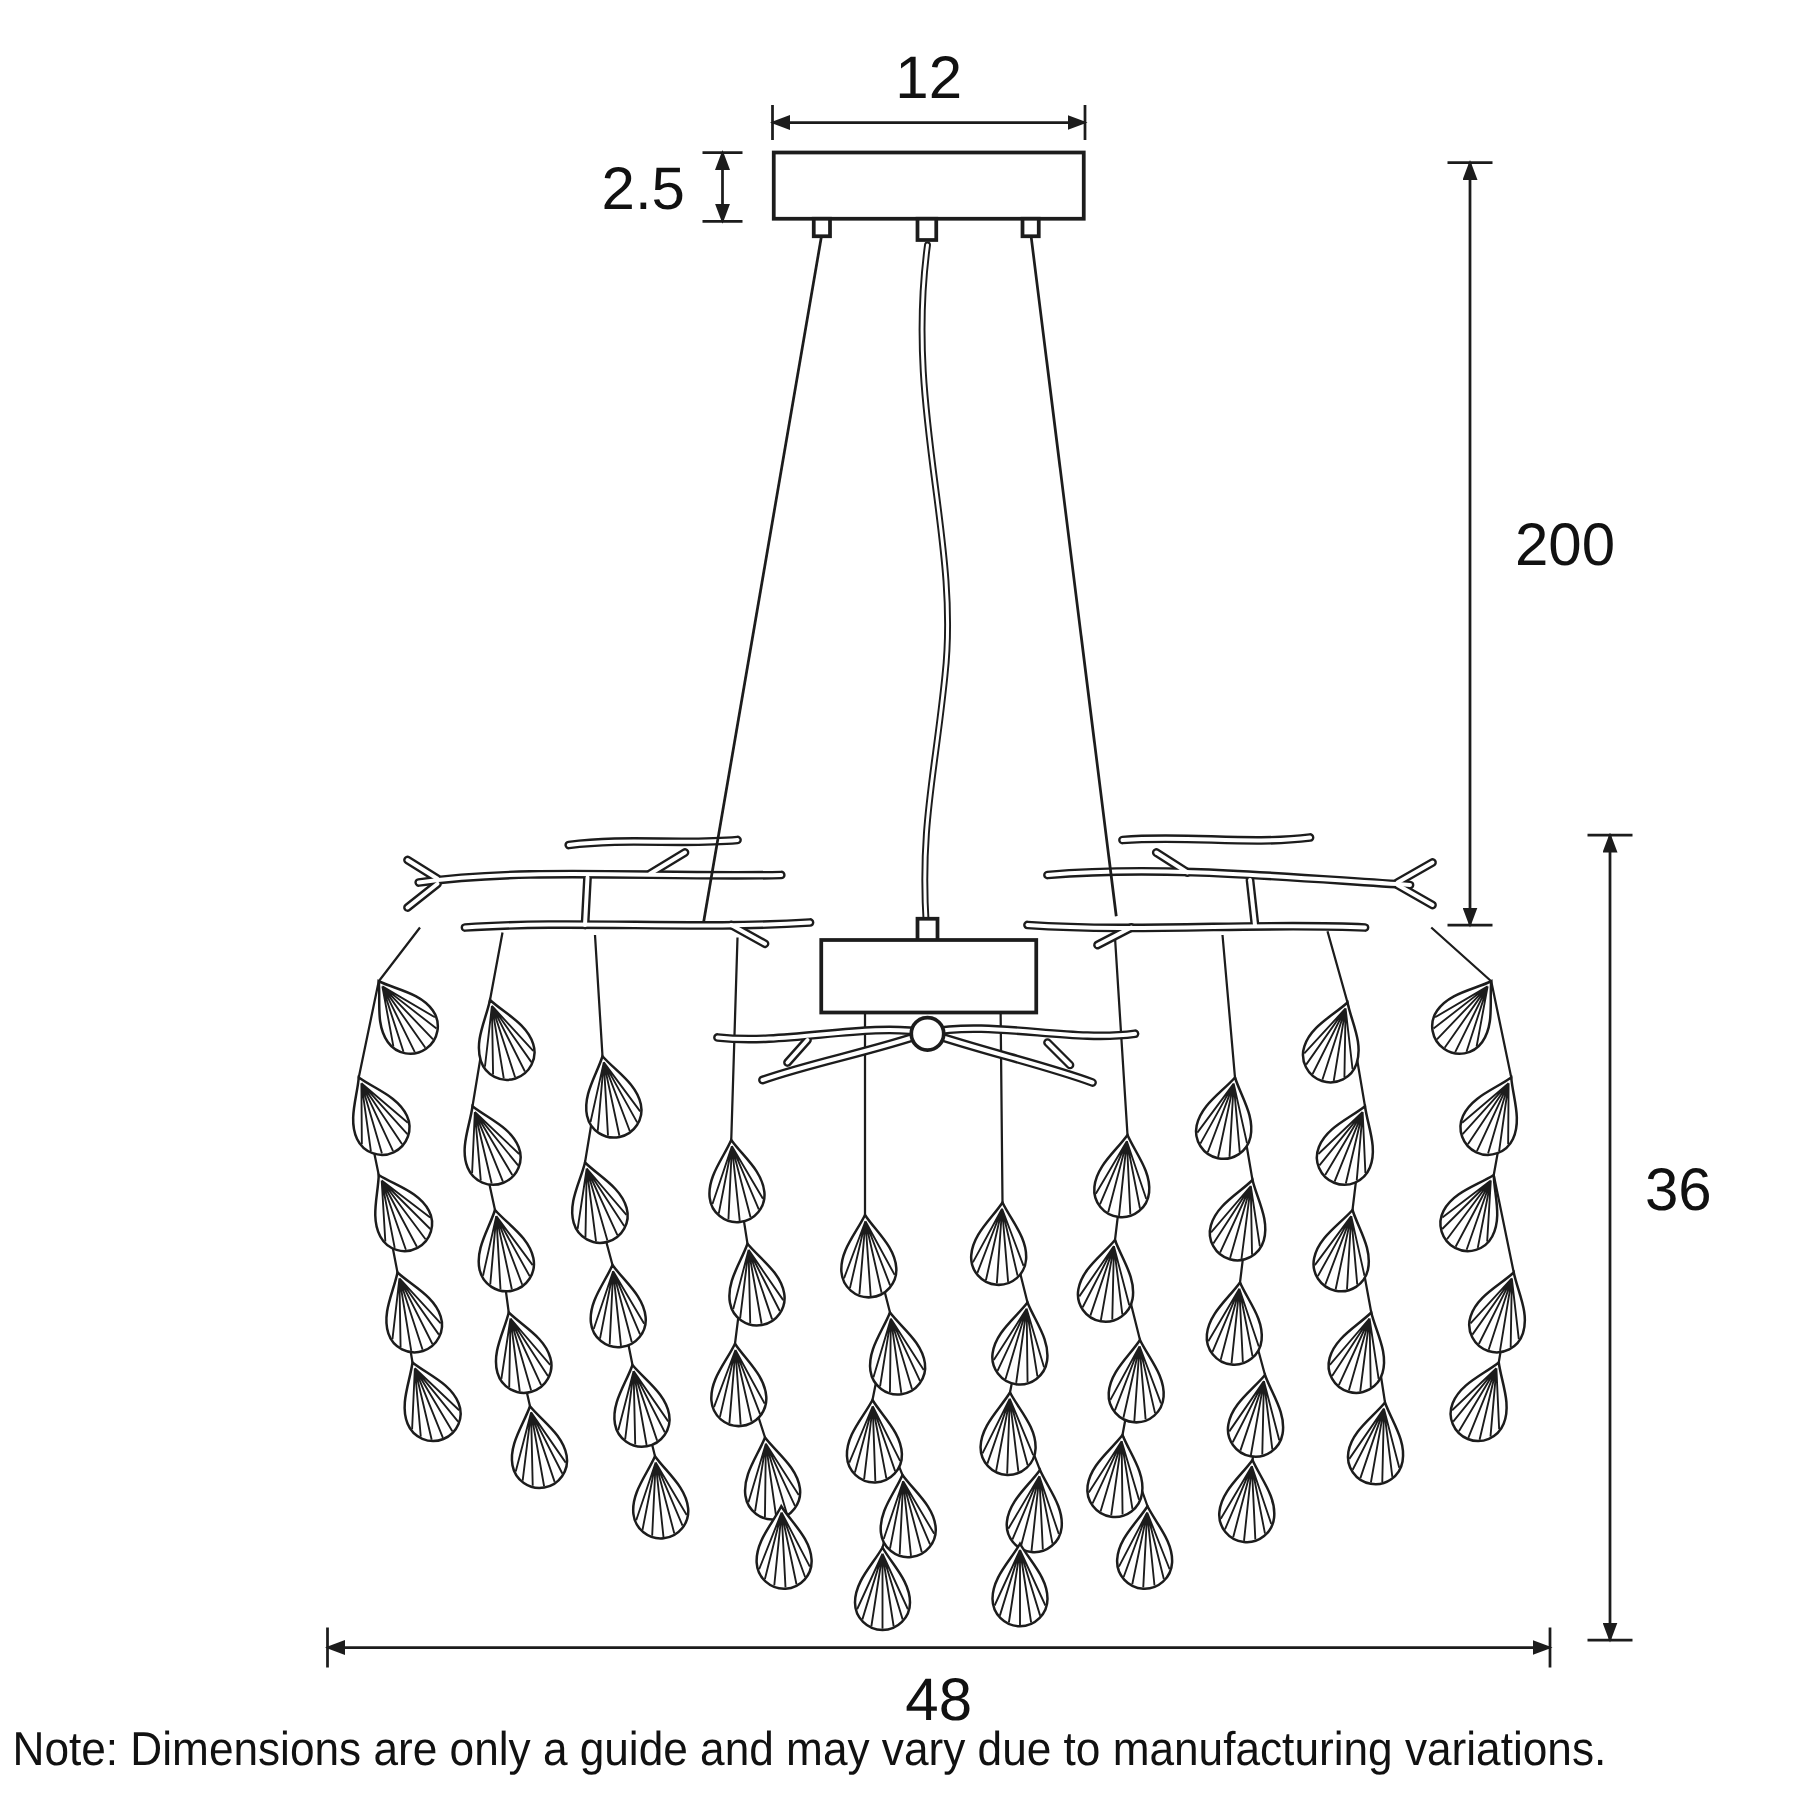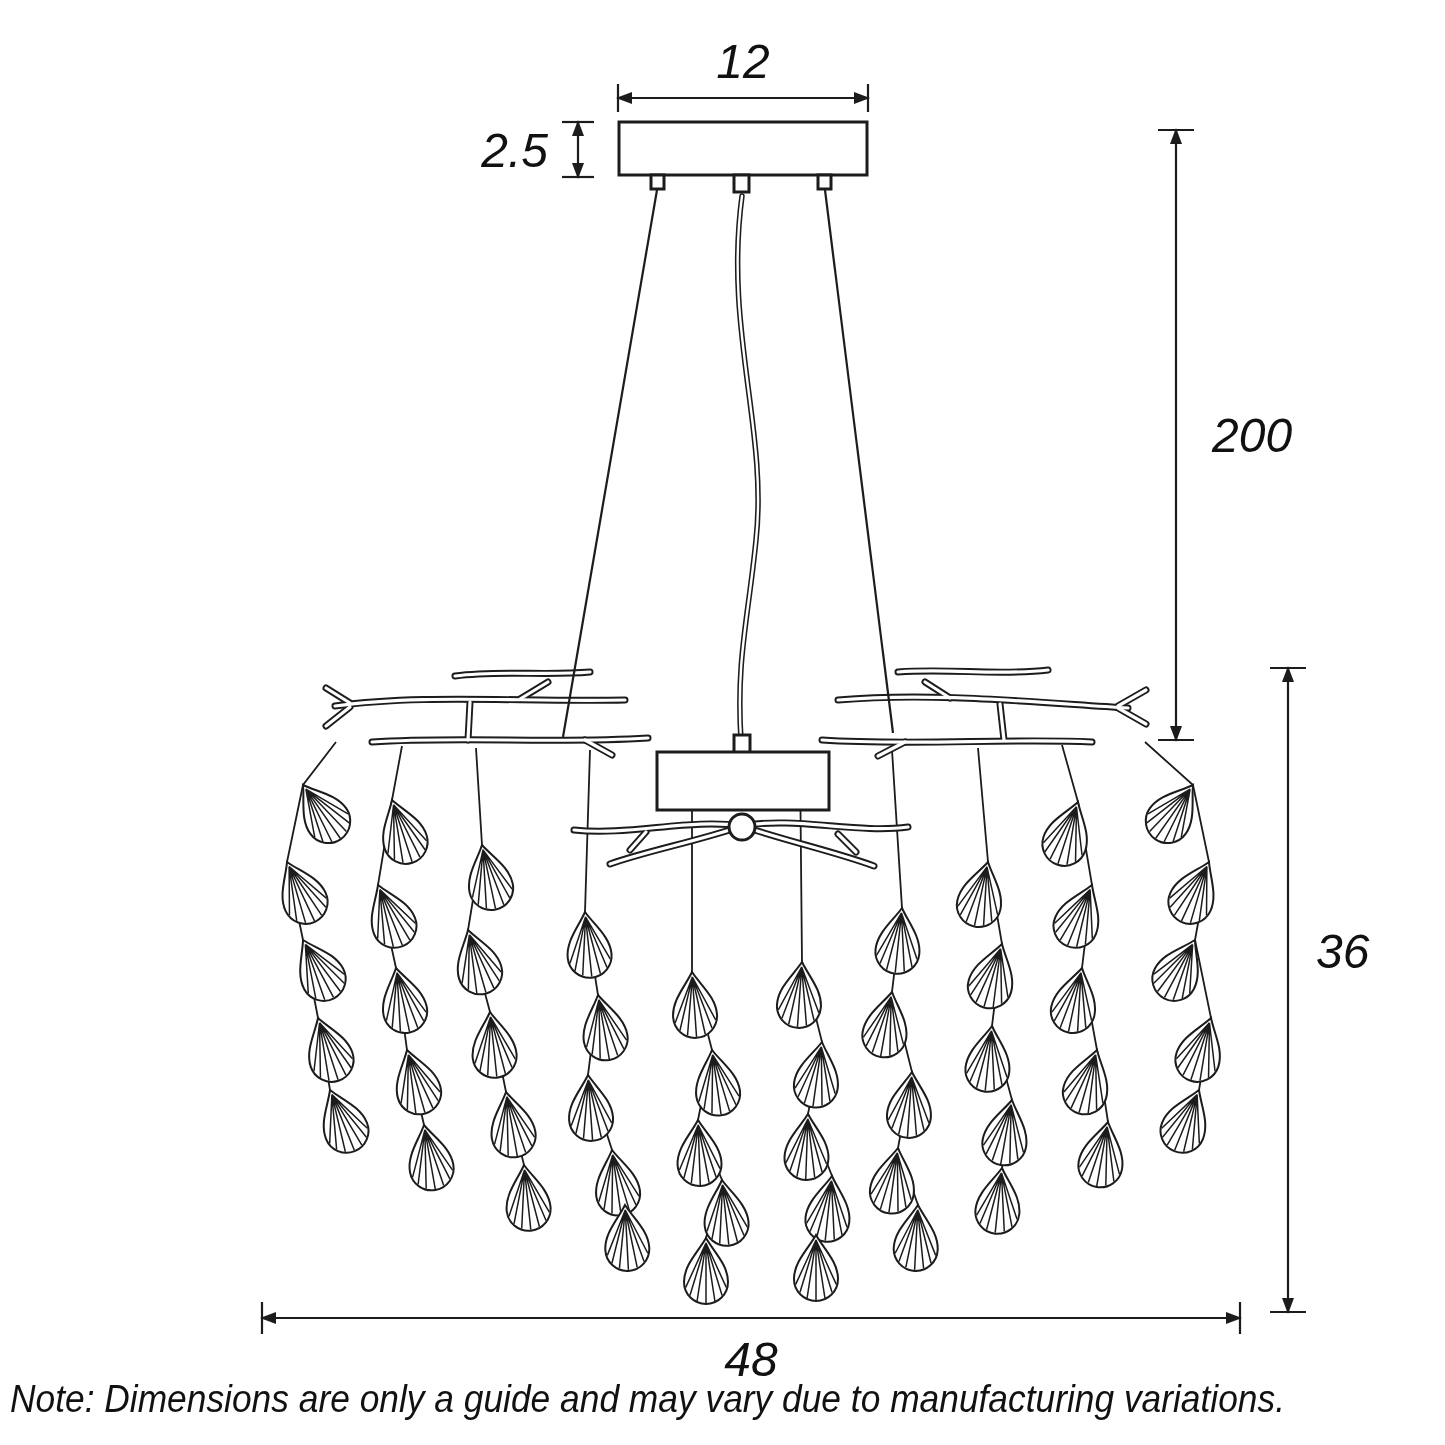--- a/index.html
+++ b/index.html
@@ -1,16 +1,16 @@
 <!DOCTYPE html>
 <html><head>
 <meta charset="utf-8">
 <style>
   html,body{margin:0;padding:0;background:#ffffff;}
-  #stage{position:relative;width:1445px;height:1445px;background:#fff;overflow:hidden;font-style:italic;}
+  #stage{position:relative;width:1445px;height:1445px;background:#fff;overflow:hidden;}
   svg{display:block;}
   .dimline{stroke:#1c1c1c;stroke-width:2.2;fill:none;}
   .tick{stroke:#1c1c1c;stroke-width:2.2;fill:none;}
   .wire{stroke:#1c1c1c;stroke-width:2.2;fill:none;}
   .strand{stroke:#1c1c1c;stroke-width:1.8;fill:none;}
   .outline{stroke:#1c1c1c;stroke-width:3;fill:#fff;}
   .twig{fill:none;stroke:#1c1c1c;stroke-width:7;stroke-linecap:round;}
   .twig-in{fill:none;stroke:#ffffff;stroke-width:3.2;stroke-linecap:round;}
   .cord{fill:none;stroke:#1c1c1c;stroke-width:5.5;stroke-linecap:round;}
   .cord-in{fill:none;stroke:#ffffff;stroke-width:2.4;stroke-linecap:round;}

